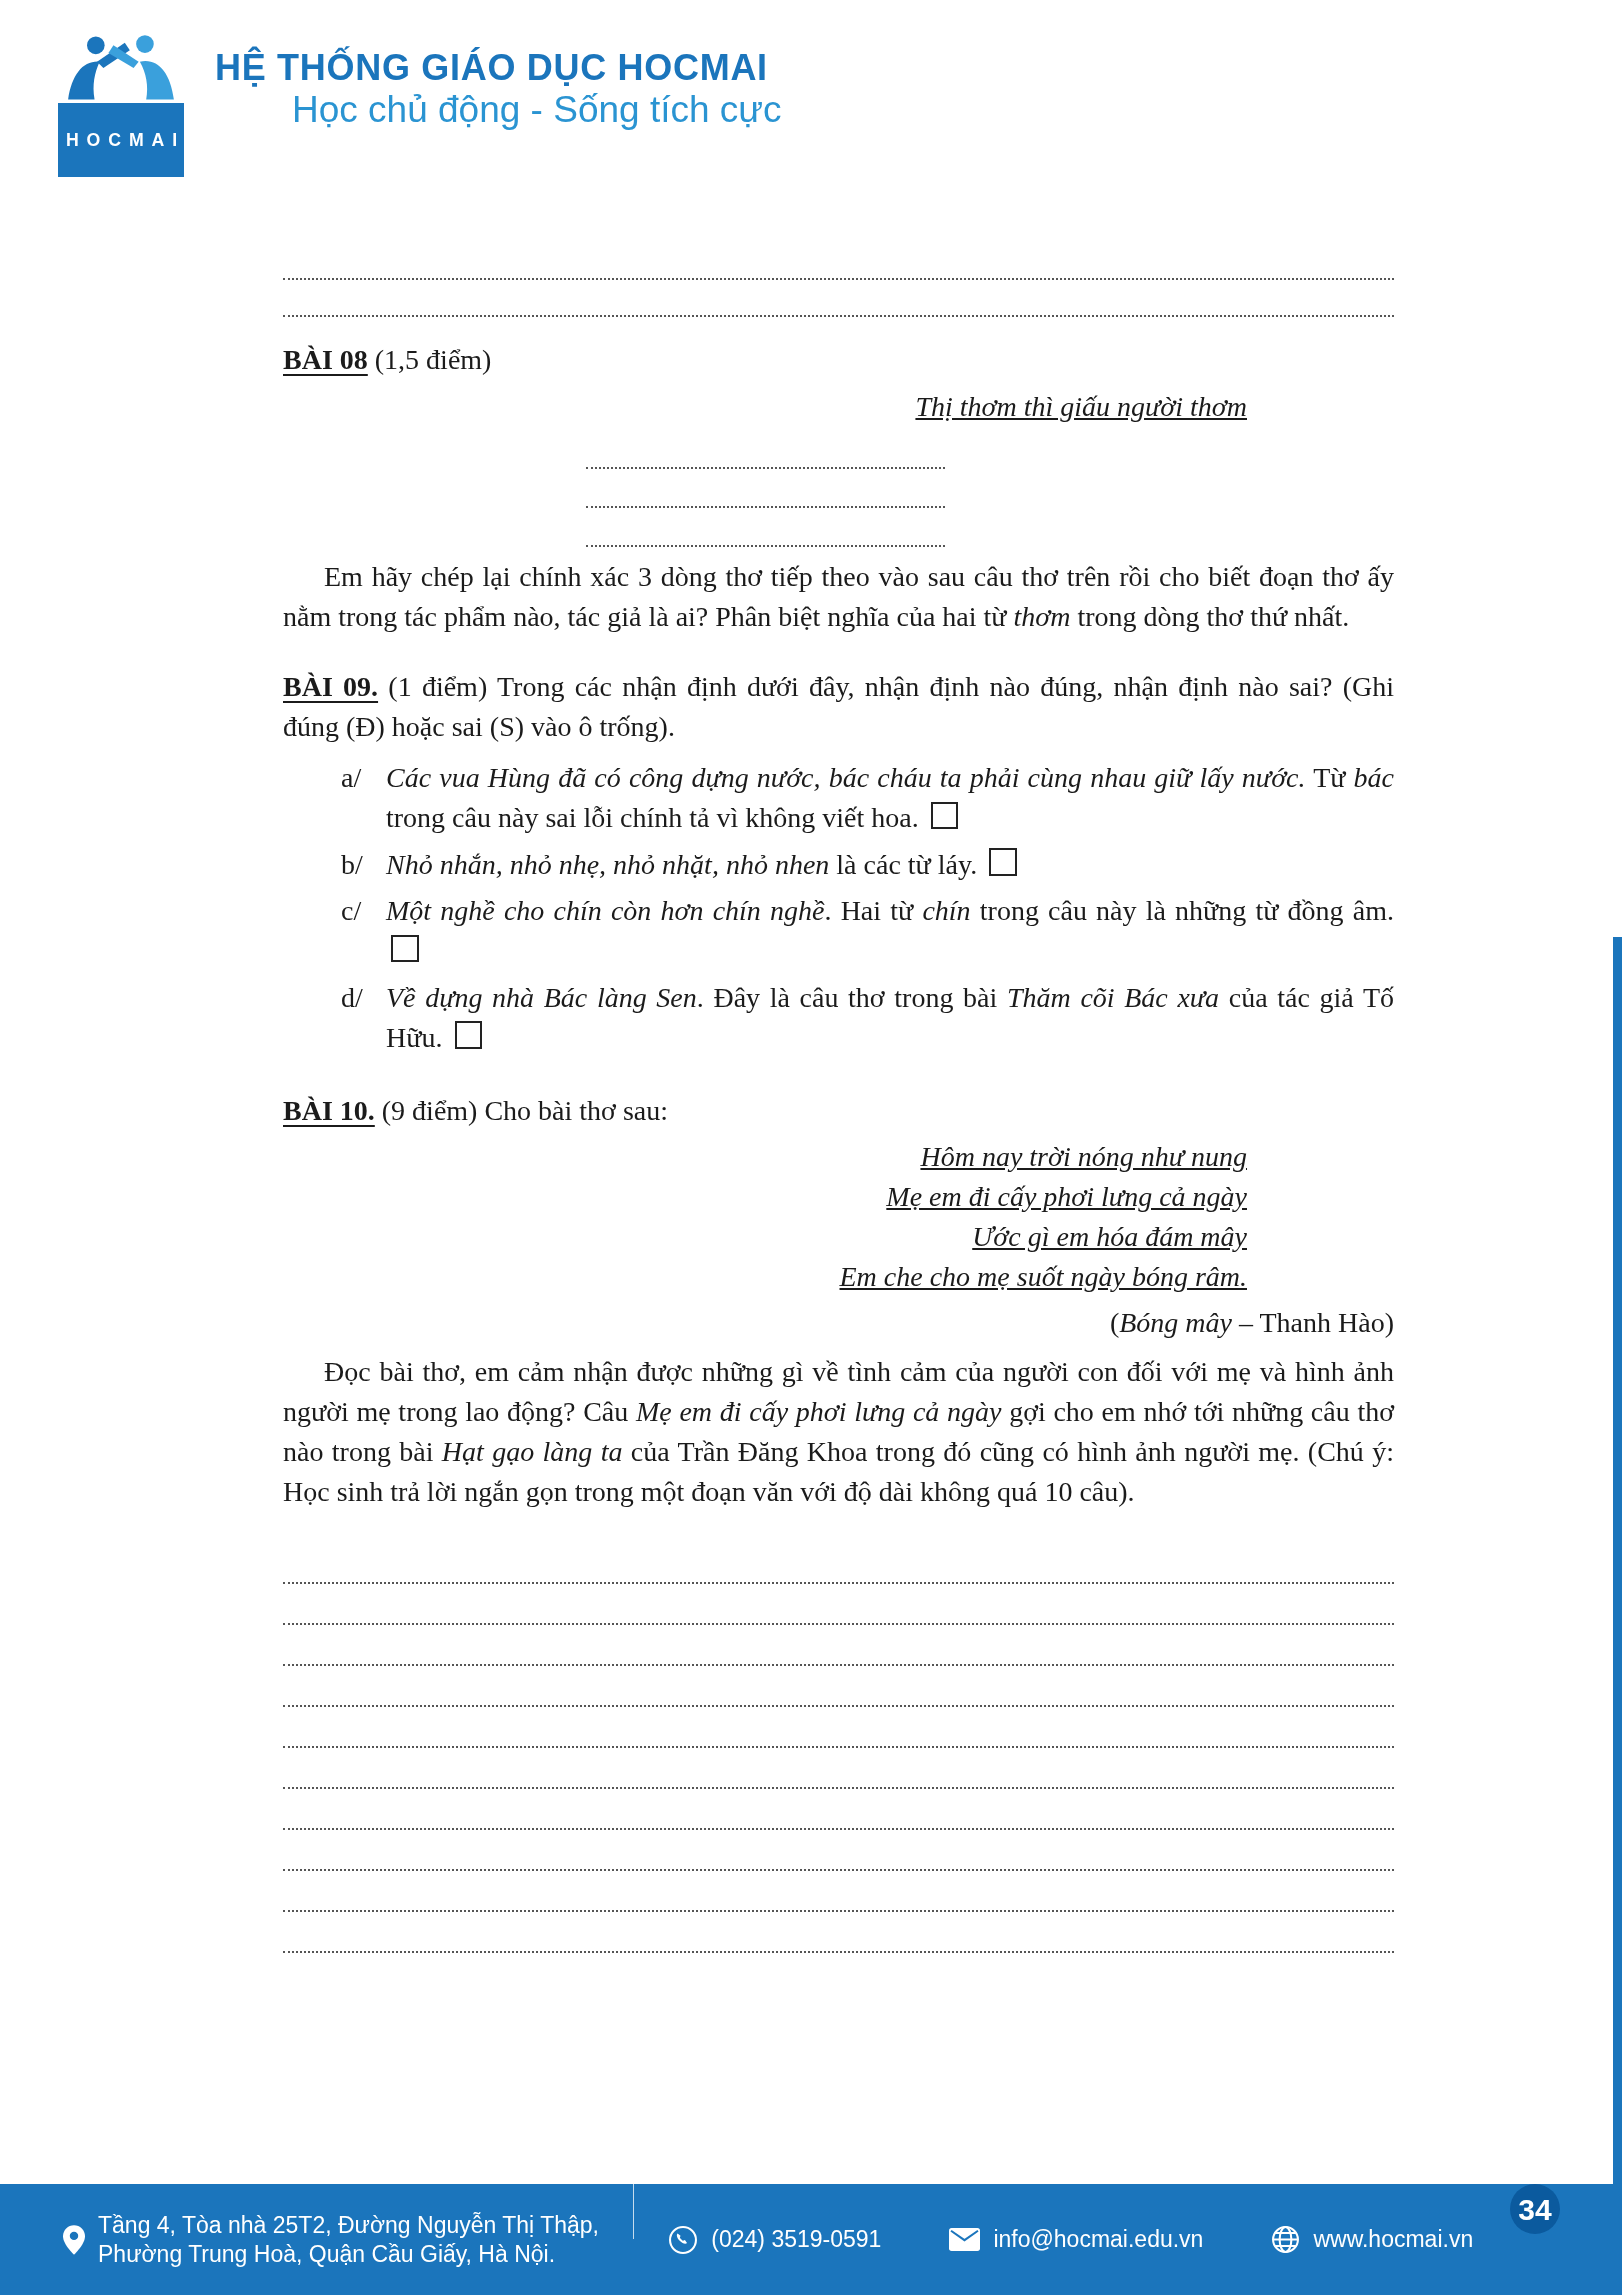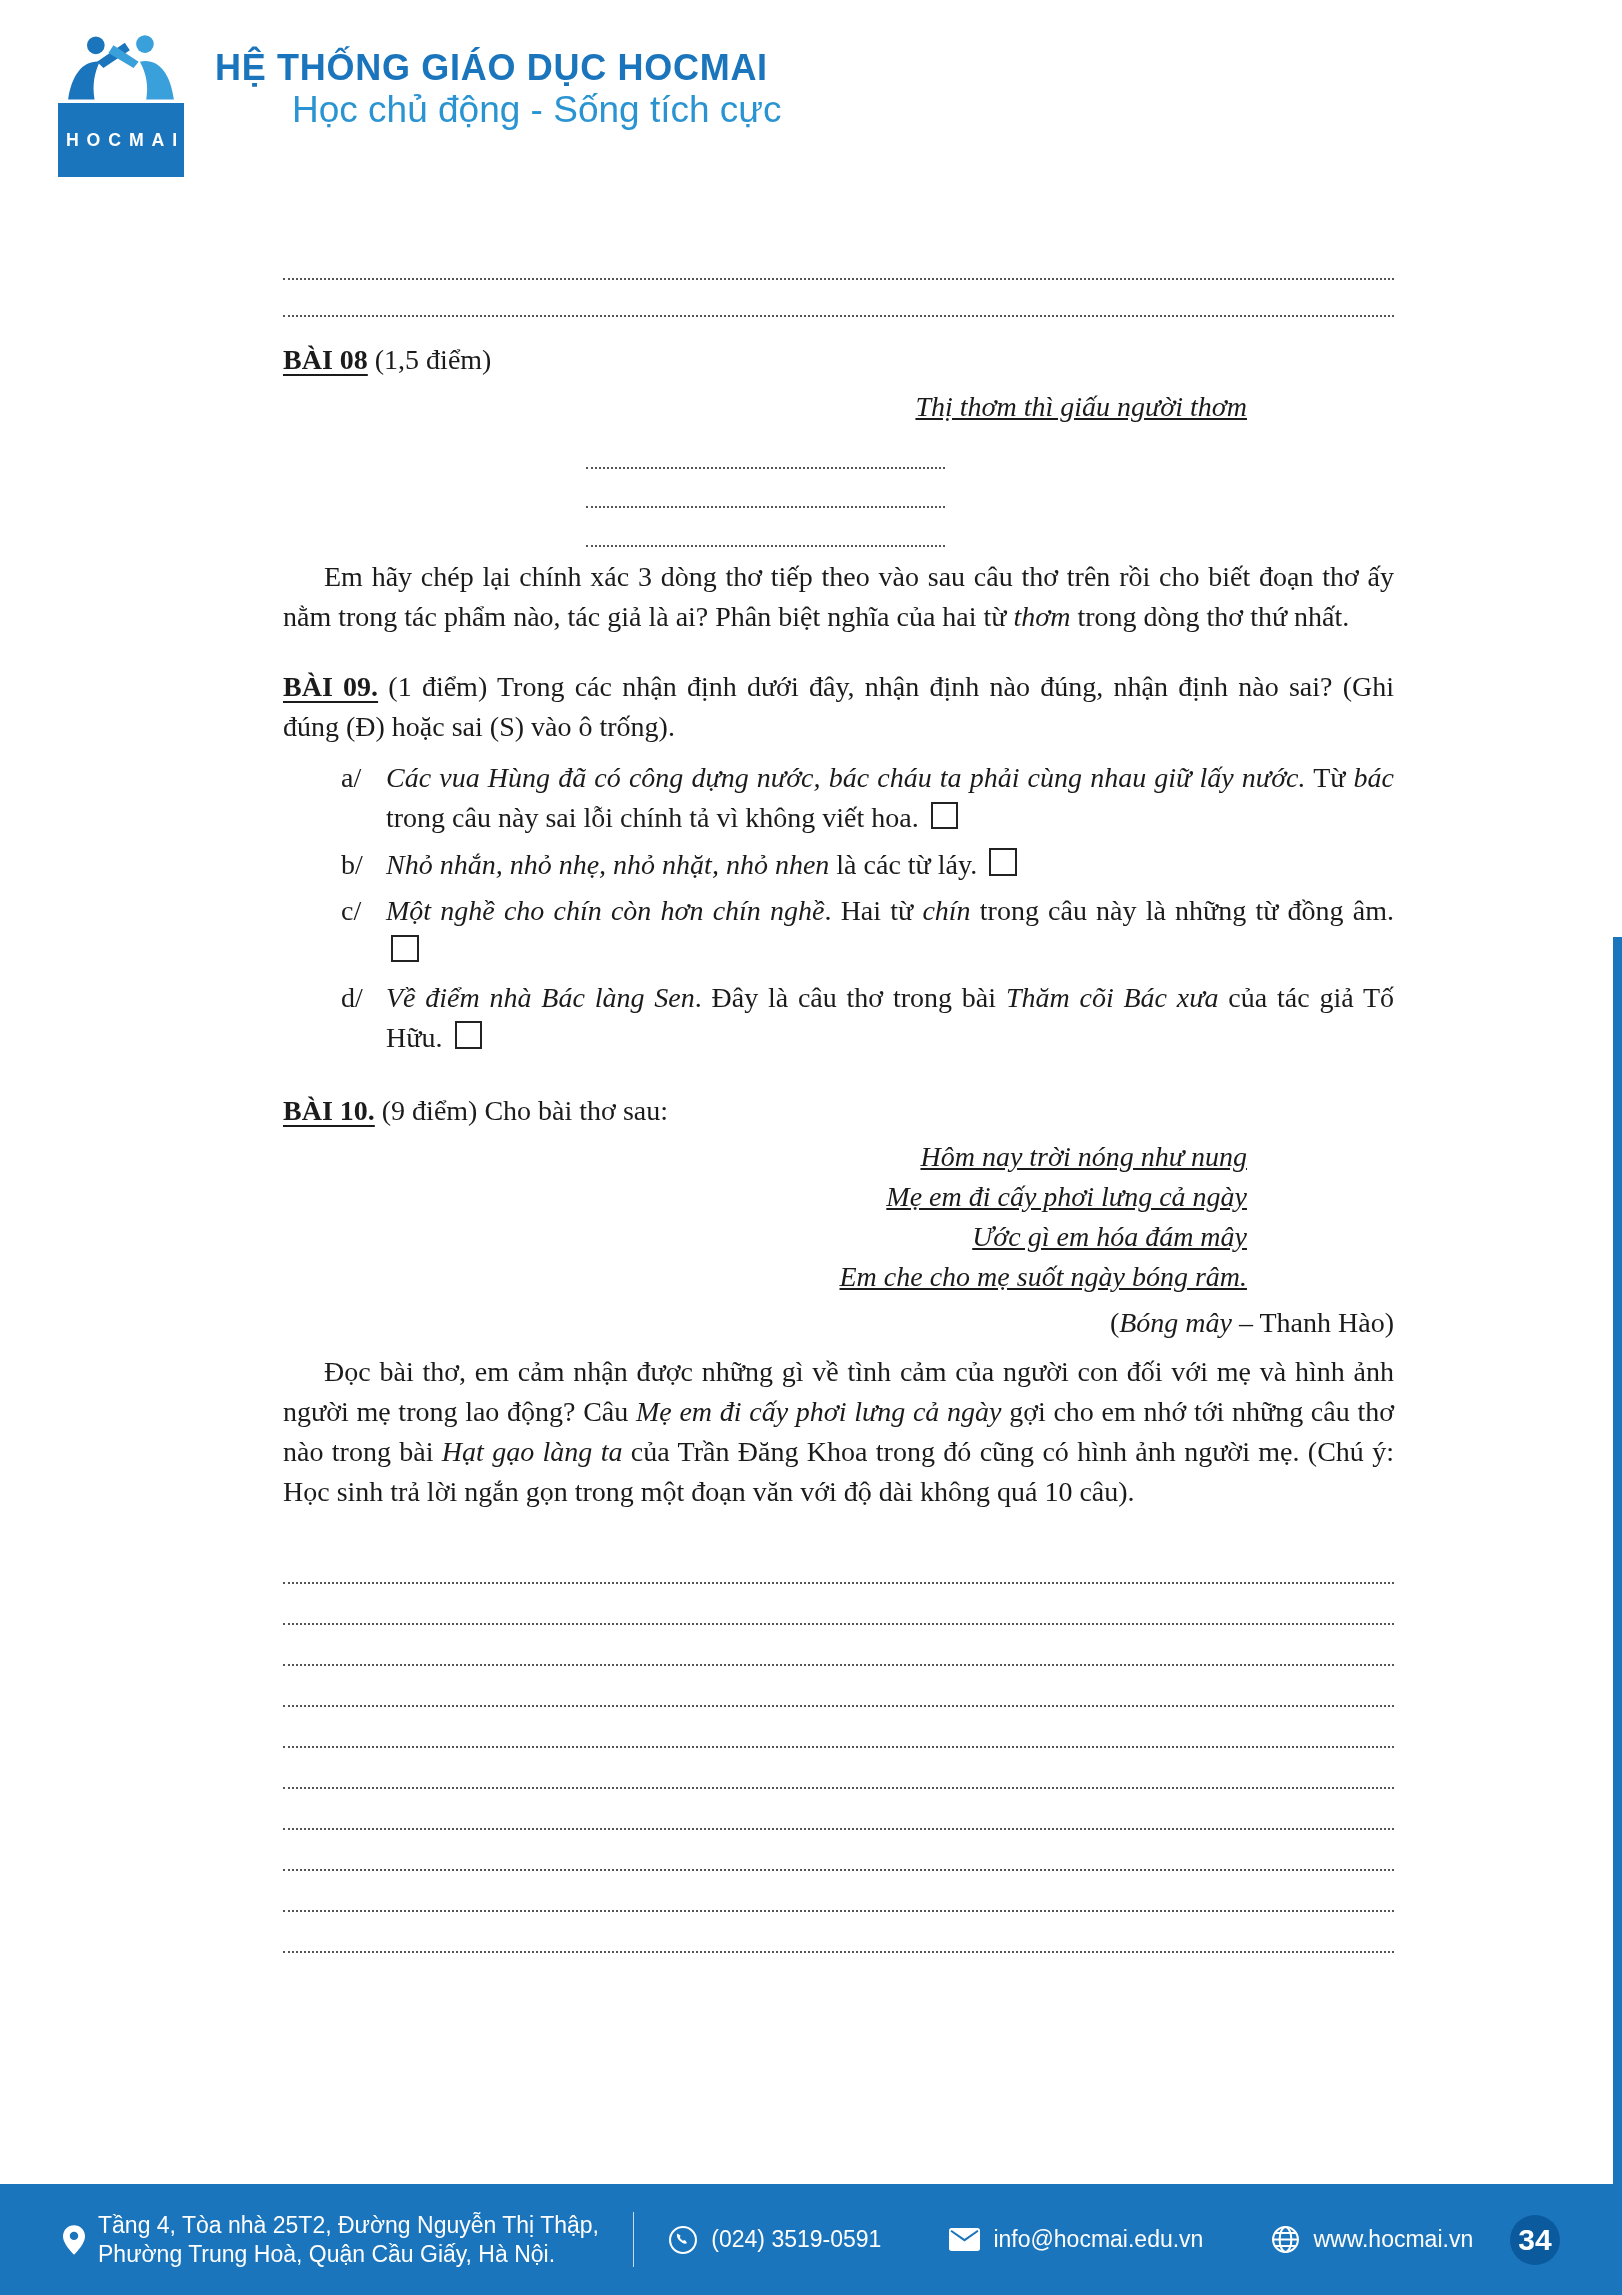--- a/index.html
+++ b/index.html
@@ -39,21 +39,21 @@
   .qlabel{position:absolute;left:58px;top:0;}
   .cbox{display:inline-block;width:23.6px;height:23.6px;border:2px solid #222;vertical-align:-2px;margin-left:5.2px;background:#fff;}
   .poem-center{text-align:right;font-style:italic;margin-right:147px;margin-top:6.5px;text-decoration:underline;}
   .attribution{text-align:right;margin-top:5.2px;}
   .bottom-lines{margin-top:31px;}
   
   .right-strip{position:absolute;right:0;top:937px;bottom:0;width:10.5px;background:#1b75bc;}
   
   .footer{
     position:absolute;left:0;right:0;bottom:0;height:111px;background:#1b75bc;
-    display:flex;align-items:center;box-sizing:border-box;padding:0 63px;
+    display:flex;box-sizing:border-box;padding:0 63px;
     color:#fff;font-family:"Liberation Sans","DejaVu Sans",sans-serif;font-size:23px;line-height:29px;
   }
   .fgroup{display:flex;align-items:center;gap:13px;white-space:nowrap;}
   .fgap{margin-left:37px;padding-left:31px;}
   .fdivider{width:1.3px;height:55px;background:rgba(255,255,255,.75);margin:0 34px;}
   .addr div{white-space:nowrap;}
   .page-circle{
     margin-left:auto;width:50px;height:50px;border-radius:50%;background:#0b5a9e;
     display:flex;align-items:center;justify-content:center;font-size:30px;font-weight:bold;
   }
@@ -107,21 +107,21 @@
       <div class="qitem">
         <span class="qlabel">b/</span>
         <span><span class="it">Nhỏ nhắn, nhỏ nhẹ, nhỏ nhặt, nhỏ nhen</span><span> là các từ láy. </span><span class="cbox"></span></span>
       </div>
       <div class="qitem">
         <span class="qlabel">c/</span>
         <span><span class="it">Một nghề cho chín còn hơn chín nghề</span><span>. Hai từ </span><span class="it">chín</span><span> trong câu này là những từ đồng âm. </span><span class="cbox"></span></span>
       </div>
       <div class="qitem">
         <span class="qlabel">d/</span>
-        <span><span class="it">Về điểm nhà Bác làng Sen</span><span>. Đây là câu thơ trong bài </span><span class="it">Thăm cõi Bác xưa</span><span> của tác giả Tố Hữu. </span><span class="cbox"></span></span>
+        <span><span class="it">Về dựng nhà Bác làng Sen</span><span>. Đây là câu thơ trong bài </span><span class="it">Thăm cõi Bác xưa</span><span> của tác giả Tố Hữu. </span><span class="cbox"></span></span>
       </div>
     </div>
 
     <div class="qheading mt-10"><span class="bd un">BÀI 10.</span><span> (9 điểm) Cho bài thơ sau:</span></div>
     <div class="poem-center">
         <div>Hôm nay trời nóng như nung</div>
         <div>Mẹ em đi cấy phơi lưng cả ngày</div>
         <div>Ước gì em hóa đám mây</div>
         <div>Em che cho mẹ suốt ngày bóng râm.</div>
       </div>

